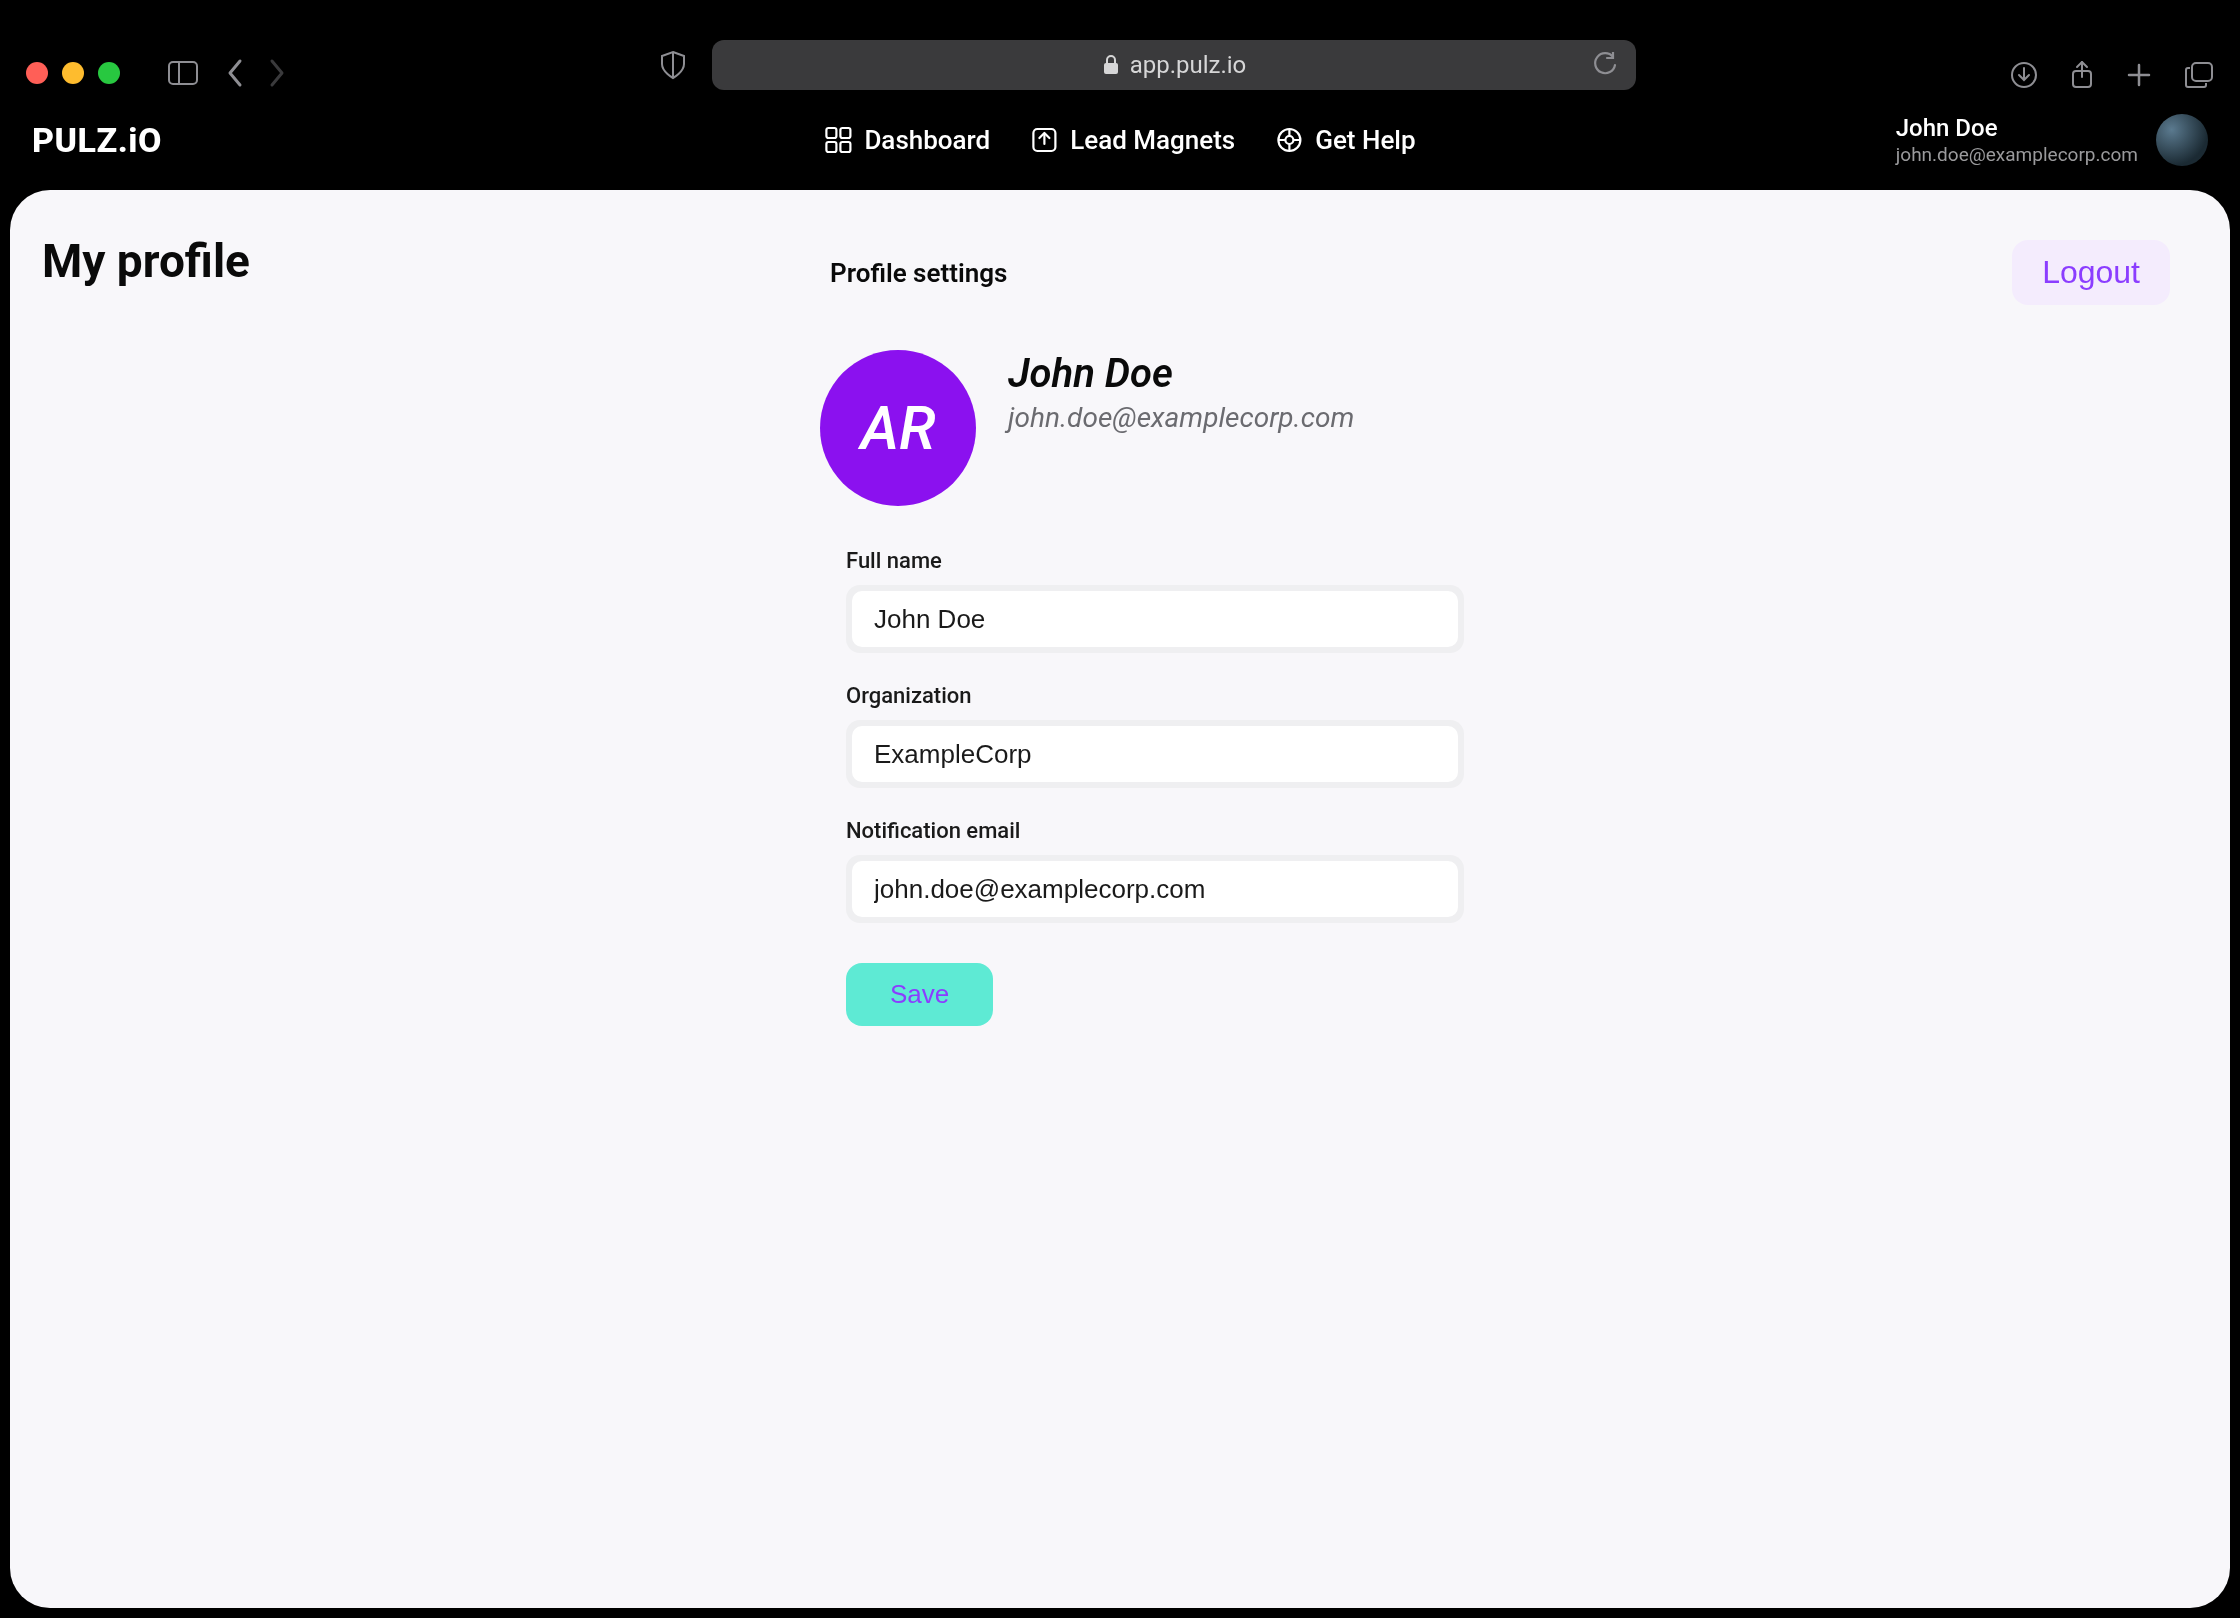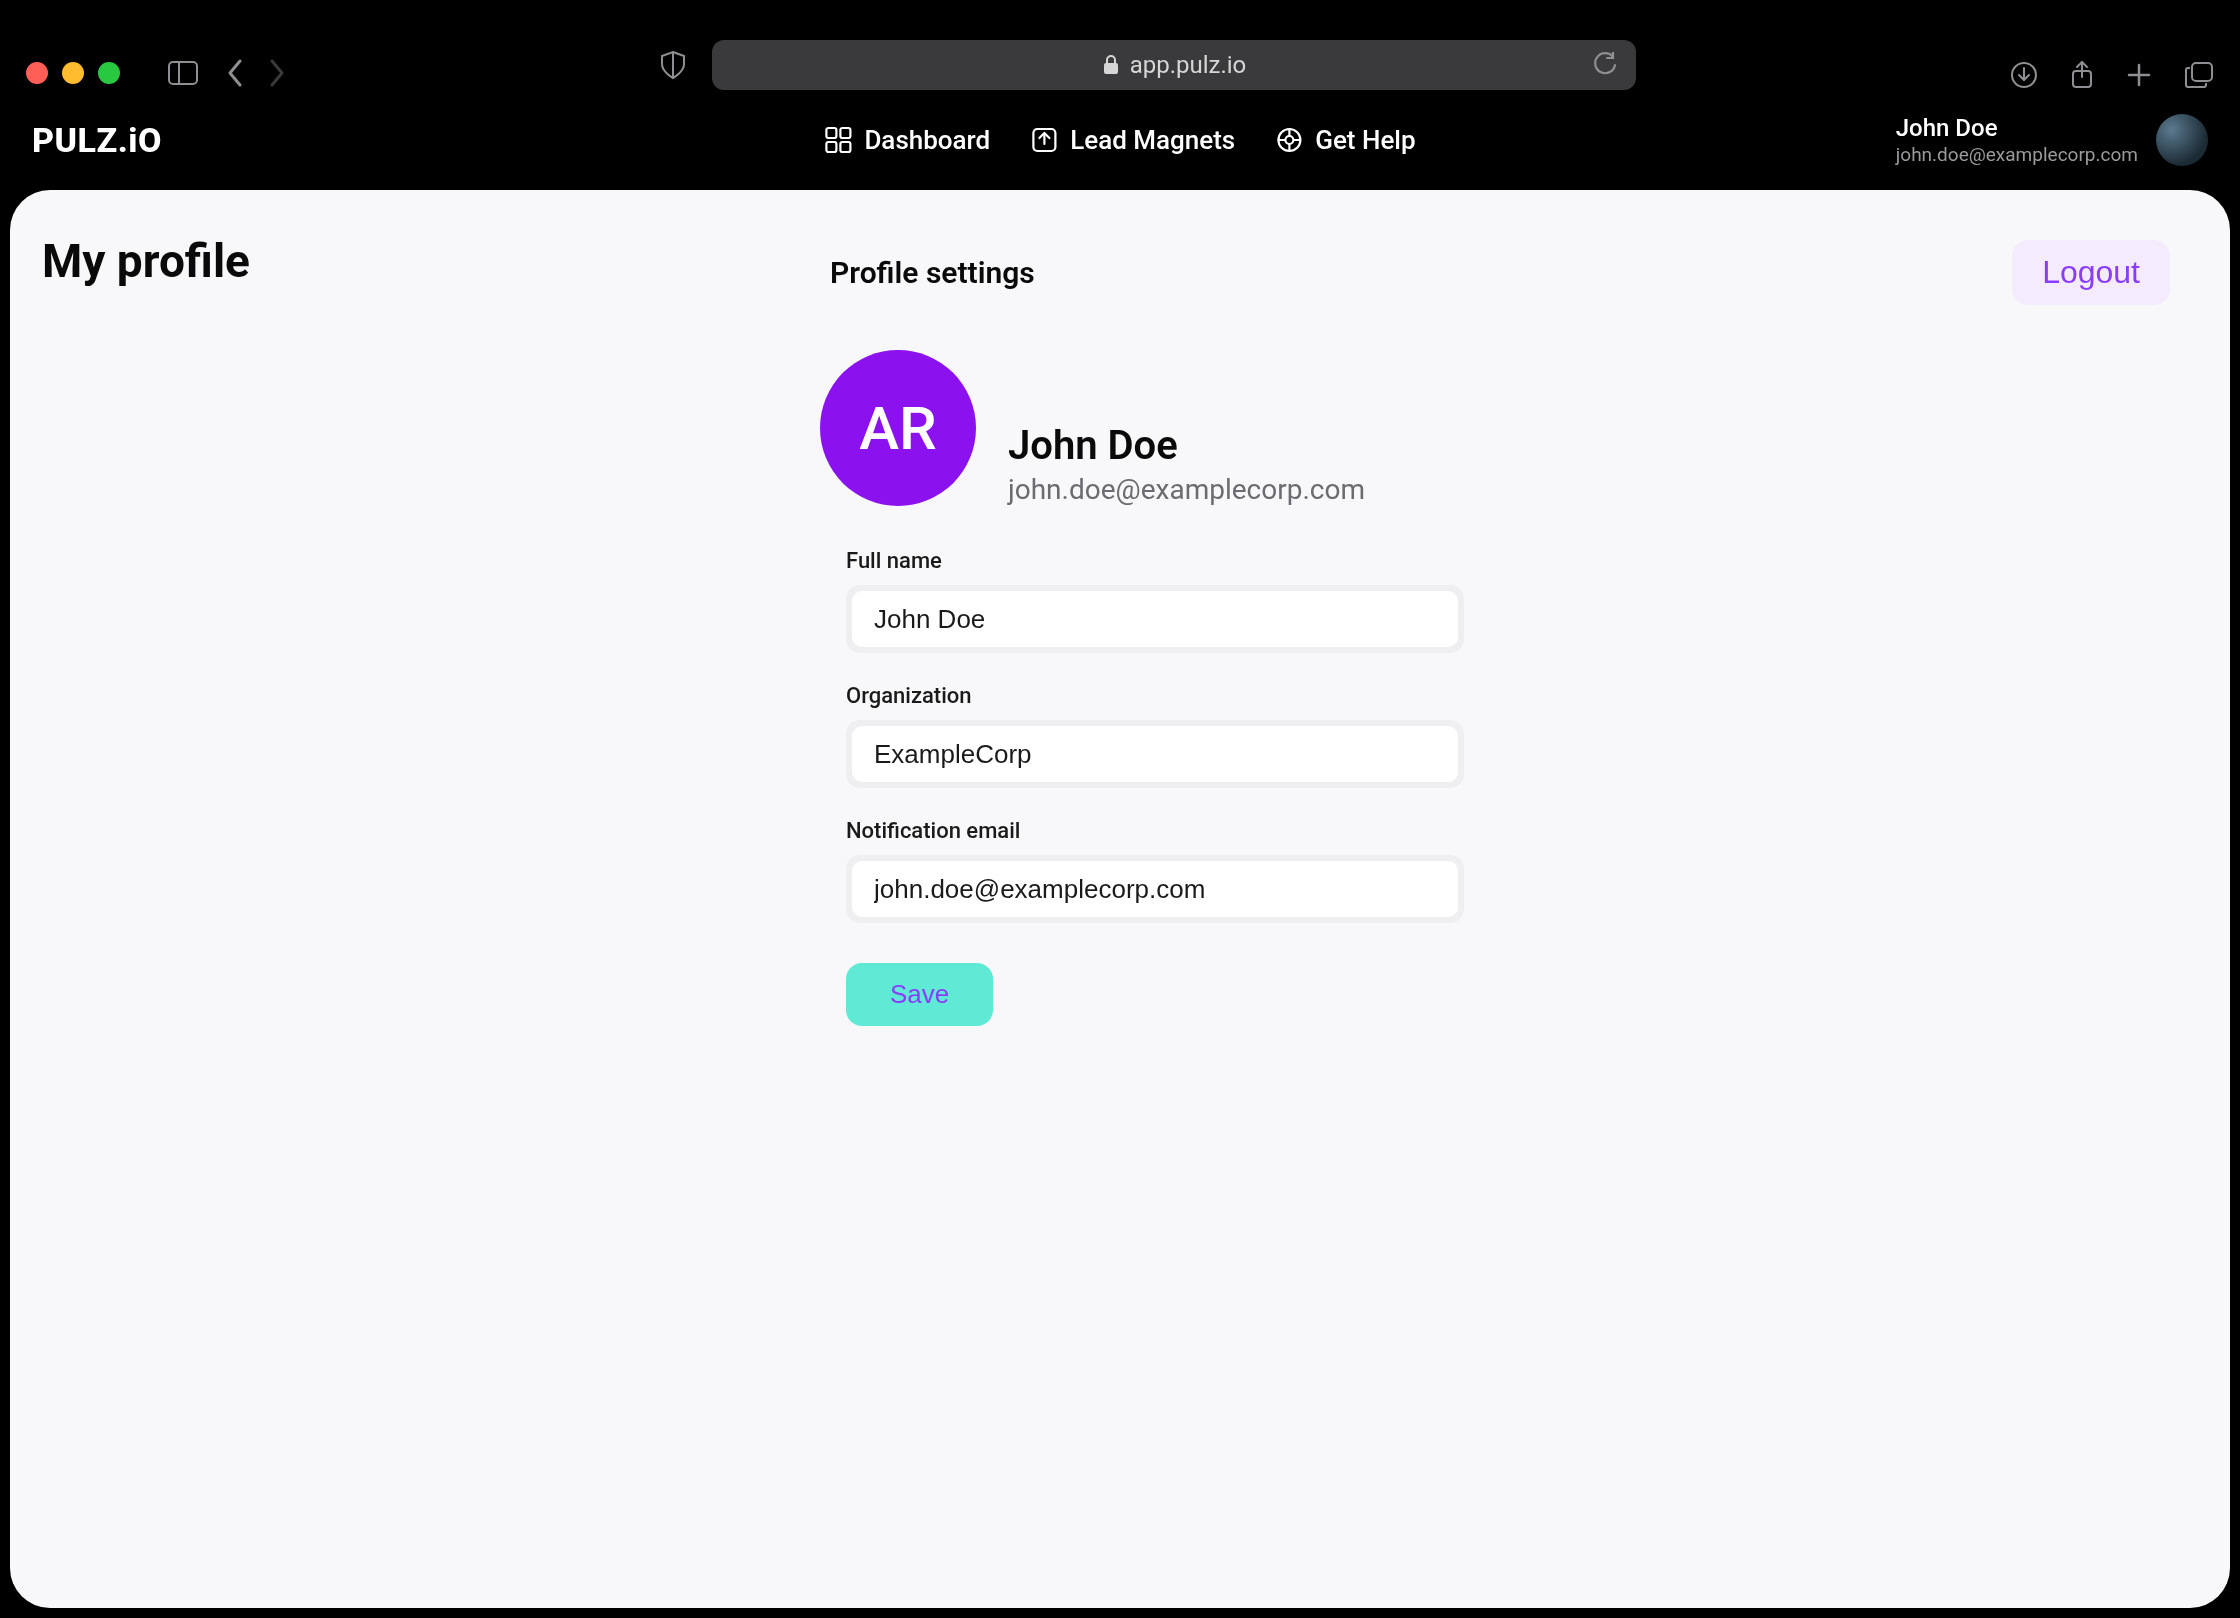--- a/index.html
+++ b/index.html
@@ -115,41 +115,42 @@
   }
 
   .section-header {
     position:absolute;
     left:820px;
     top:50px;
     display:flex;
     align-items:center;
     width: 1340px;
   }
-  .section-title { font-size:30px; font-weight:600; color:#0a0a0a; }
+  .section-title { font-size:26px; font-weight:600; color:#0a0a0a; }
 
   .logout-btn {
     margin-left:auto;
     background:#f4ecfd;
     color:#8b3dff;
     font-size:32px;
     font-weight:500;
     border:none;
     border-radius:16px;
     padding: 14px 30px;
     cursor:pointer;
   }
 
   .profile-block {
     position:absolute;
     left:810px;
     top:160px;
     display:flex;
-    align-items:flex-end;
+    align-items:flex-start;
     gap: 32px;
+    font-style: italic;
   }
   .profile-avatar {
     width:156px; height:156px; border-radius:50%;
     background:#8b11ef;
     display:flex; align-items:center; justify-content:center;
     color:#fff; font-size:60px; font-weight:500;
   }
   .profile-name { font-size:40px; font-weight:600; color:#0a0a0a; }
   .profile-email { font-size:28px; color:#6b6b70; margin-top:4px; }
 

